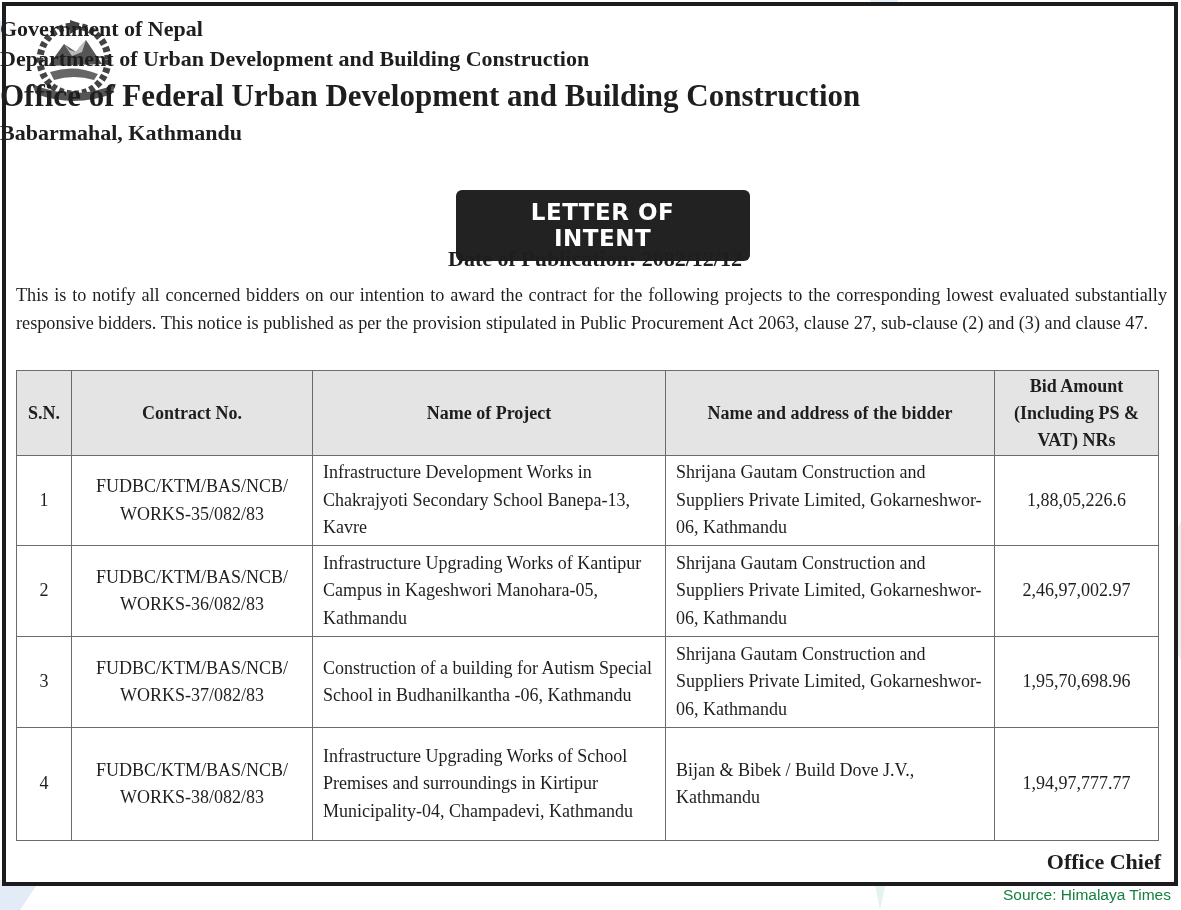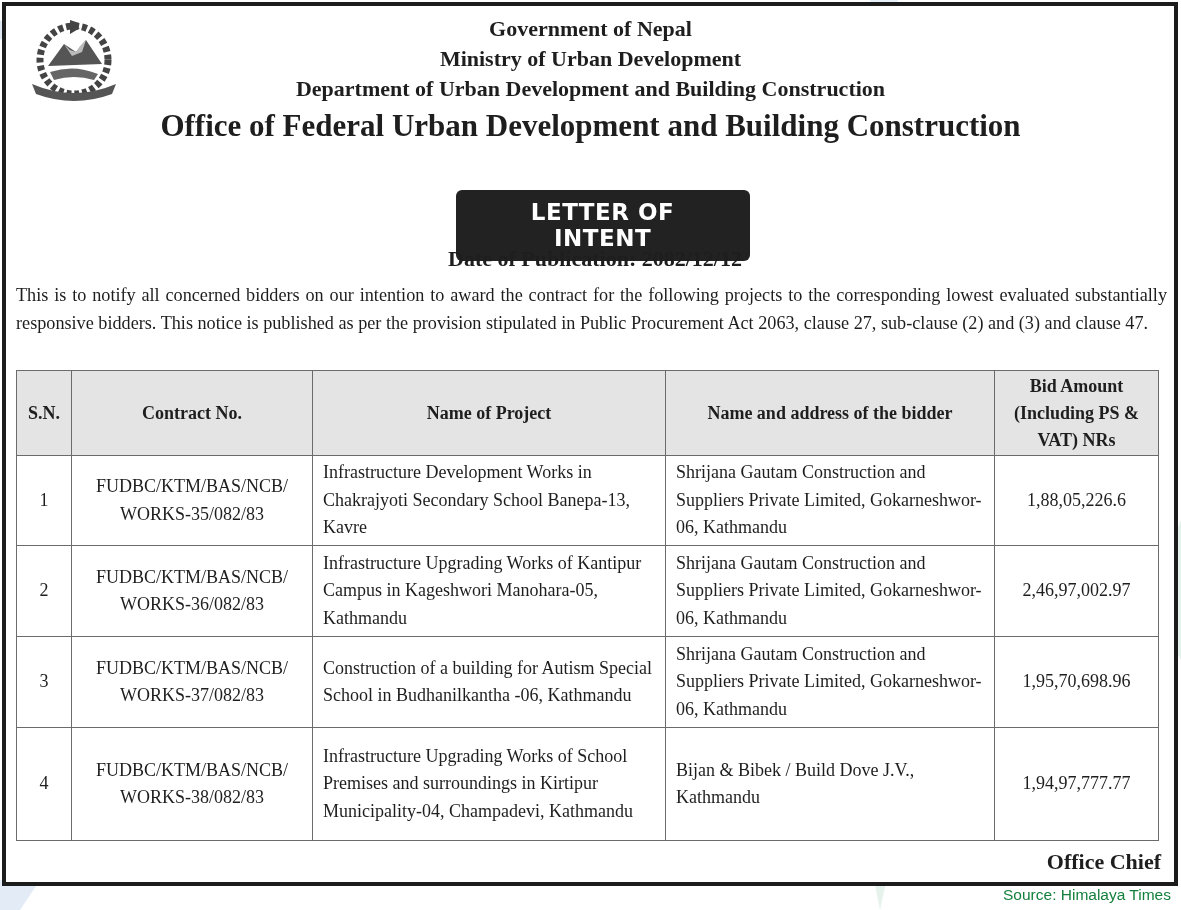--- a/index.html
+++ b/index.html
@@ -1,21 +1,21 @@
 <!DOCTYPE html>
 <html><head>
 <meta charset="utf-8">
 <style>
   html, body { margin: 0; padding: 0; background: #ffffff; }
   body { width: 1181px; height: 910px; position: relative; overflow: hidden;
          font-family: "Liberation Serif", "DejaVu Serif", serif; color: #1e1e1e; }
   .frame { position: absolute; left: 2px; top: 2px; width: 1168px; height: 876px;
            border: 4px solid #1c1c1c; background: #fff; }
   .emblem { position: absolute; left: 24px; top: 18px; width: 100px; height: 86px; }
-  .header { position: absolute; left: 0; right: 0; top: 14px; text-align: center; }
+  .header { position: absolute; left: 0; right: 0; top: 14px; }
   .h-line { font-weight: bold; font-size: 22px; line-height: 30px; }
   .h-big { font-weight: bold; font-size: 31px; line-height: 40px; margin-top: 2px; }
   .h-loc { font-weight: bold; font-size: 22px; line-height: 30px; margin-top: 2px; }
   .loi-wrap { position: absolute; left: 0; right: 0; top: 190px; text-align: center; padding-left: 24px; }
   .loi { display: inline-block; background: #222; color: #fff; border-radius: 6px;
          font-family: "DejaVu Sans", "Liberation Sans", sans-serif; font-weight: bold;
          font-size: 23px; letter-spacing: 0.5px; padding: 9px 36px 10px; width: 222px; }
   .pubdate { position: absolute; left: 9px; right: 0; top: 246px; text-align: center;
              font-weight: bold; font-size: 22px; }
   .intro { position: absolute; left: 16px; right: 14px; top: 282px; font-size: 18.2px;
@@ -52,23 +52,23 @@
   <circle cx="50" cy="42" r="34" fill="none" stroke="#444" stroke-width="7" stroke-dasharray="5 3"></circle>
   <polygon points="24,48 40,26 52,34 62,22 78,46" fill="#555"></polygon>
   <polygon points="40,26 46,32 52,34 56,28 62,22 58,34 48,38" fill="#bbb"></polygon>
   <path d="M26,54 Q50,46 74,56 L70,62 Q50,56 30,62 Z" fill="#666"></path>
   <polygon points="46,2 46,16 56,10 50,9 55,5" fill="#444"></polygon>
   <path d="M8,66 Q50,84 92,66 L88,76 Q50,90 12,76 Z" fill="#555"></path>
 </svg>
 
 <div class="header">
   <div class="h-line">Government of Nepal</div>
-  <div class="h-line">Ministry of Urban Development</div>
   <div class="h-line">Department of Urban Development and Building Construction</div>
   <div class="h-big">Office of Federal Urban Development and Building Construction</div>
+  <div class="h-loc">Babarmahal, Kathmandu</div>
 </div>
 
 <div class="loi-wrap">
   <span class="loi">LETTER OF INTENT</span>
 </div>
 
 <div class="pubdate">Date of Publication: 2082/12/12</div>
 
 <div class="intro">This is to notify all concerned bidders on our intention to award the contract for the following projects to the corresponding lowest evaluated substantially responsive bidders. This notice is published as per the provision stipulated in Public Procurement Act 2063, clause 27, sub-clause (2) and (3) and clause 47.</div>
 

